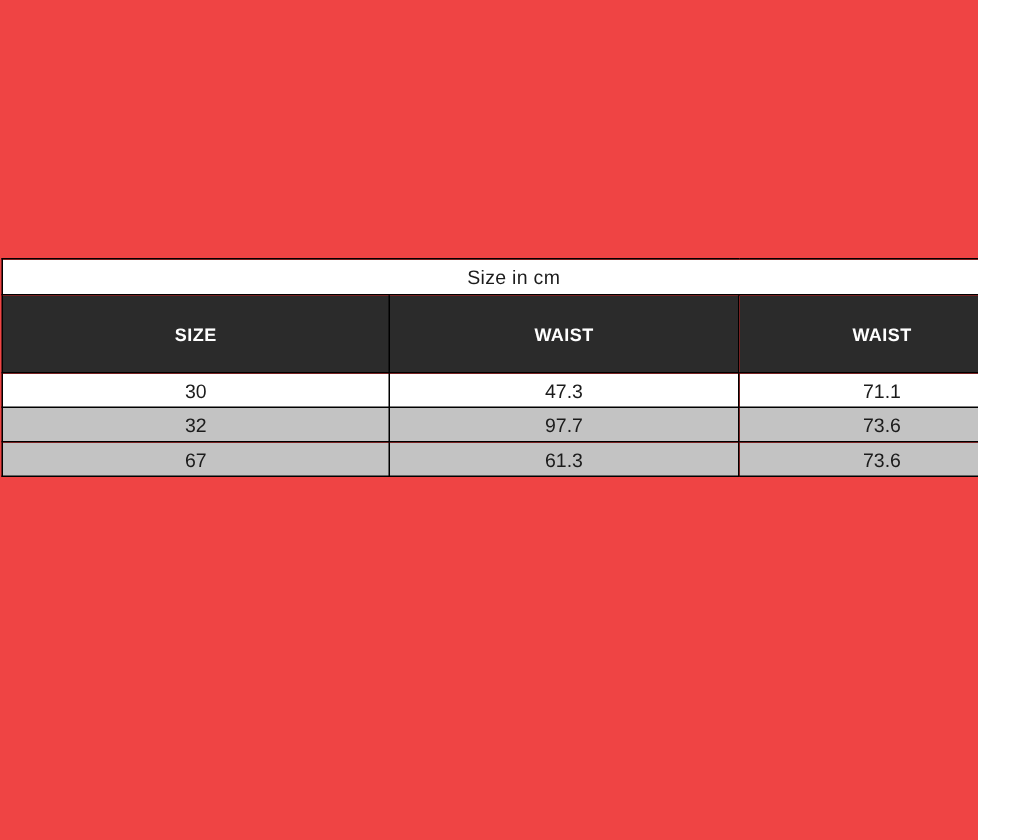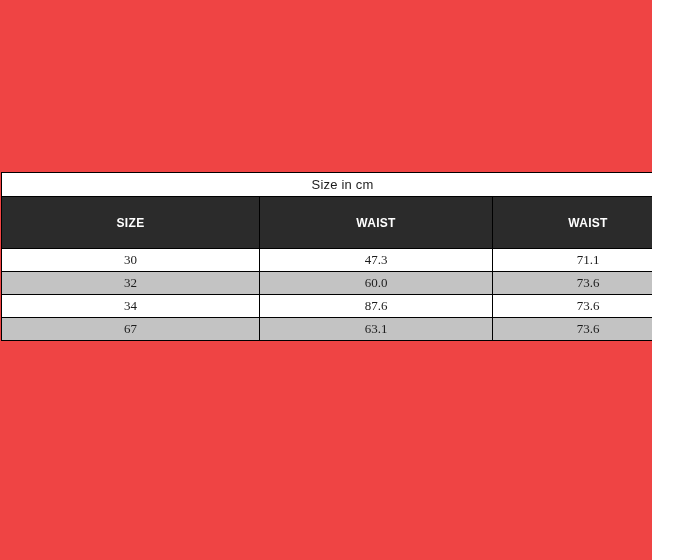--- a/index.html
+++ b/index.html
@@ -47,21 +47,20 @@
     font-size: 12px;
     font-weight: 700;
     letter-spacing: 0.3px;
   }
   tbody tr td {
     height: 22px;
     background: var(--row-bg, #ffffff);
     color: var(--text, #1c1c1c);
     font-size: 13px;
     font-weight: 400;
-    font-family: Liberation Serif, serif;
   }
   tbody tr.alt td {
     background: var(--row-alt-bg, #c3c3c3);
     margin-top: 28px;
   }
 </style>
 </head>
 <body>
 
 <div class="stage">
@@ -82,28 +81,23 @@
       </tr>
     </thead>
     <tbody>
         <tr>
           <td>30</td>
           <td>47.3</td>
           <td>71.1</td>
         </tr>
         <tr class="alt">
           <td>32</td>
-          <td>60.0</td>
-          <td>73.6</td>
-        </tr>
-        <tr>
-          <td>34</td>
-          <td>87.6</td>
+          <td>97.7</td>
           <td>73.6</td>
         </tr>
         <tr class="alt">
           <td>67</td>
-          <td>63.1</td>
+          <td>61.3</td>
           <td>73.6</td>
         </tr>
       </tbody>
   </table>
 </div>
 
 </body></html>

